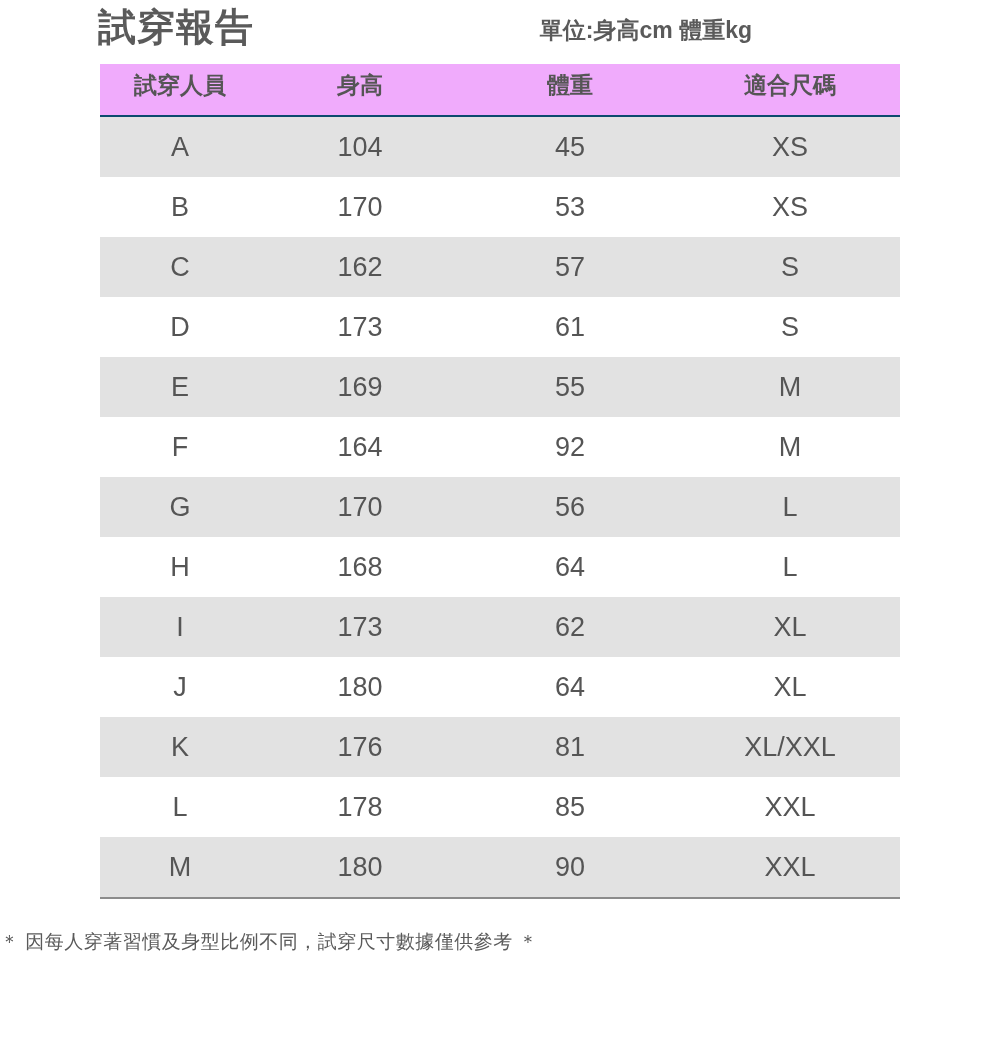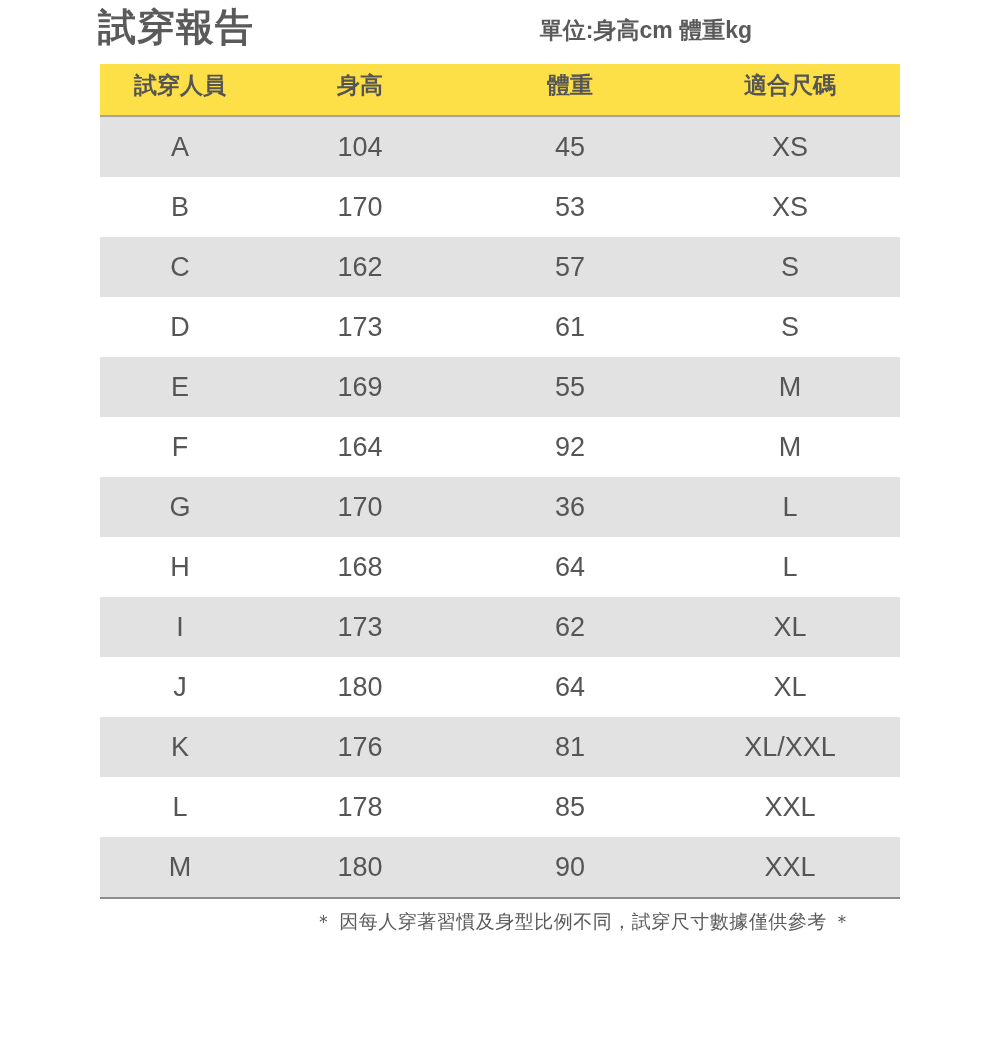--- a/index.html
+++ b/index.html
@@ -61,22 +61,22 @@
   table.size-table col.c2 { width: 200px; }
   table.size-table col.c3 { width: 220px; }
   table.size-table col.c4 { width: 220px; }
 
   table.size-table thead th {
     font-size: 23px;
     font-weight: bold;
     color: #555555;
     padding: 6px 0 14px 0;
     text-align: center;
-    border-bottom: 2px solid #a3a3a3;
-    background: #fde047;
+    border-bottom: 2px solid #0c4a6e;
+    background: #f0abfc;
   }
   table.size-table tbody td {
     height: 58px;
     text-align: center;
     font-size: 27px;
     color: #555555;
     font-weight: normal;
     vertical-align: middle;
   }
   table.size-table tbody tr.shaded td {
@@ -87,22 +87,22 @@
   }
   td.person {
     font-size: 26px;
   }
   td.size {
     font-size: 26px;
   }
 
   
   .footnote {
-    margin-top: 10px;
-    text-align: right;
+    margin-top: 30px;
+    text-align: left;
     font-size: 19px;
     color: #5a5a5a;
     letter-spacing: 0.5px;
   }
 </style>
 </head>
 <body>
 
 <div class="page">
 
@@ -160,21 +160,21 @@
         </tr>
         <tr>
           <td class="person">F</td>
           <td>164</td>
           <td>92</td>
           <td class="size">M</td>
         </tr>
         <tr class="shaded">
           <td class="person">G</td>
           <td>170</td>
-          <td>36</td>
+          <td>56</td>
           <td class="size">L</td>
         </tr>
         <tr>
           <td class="person">H</td>
           <td>168</td>
           <td>64</td>
           <td class="size">L</td>
         </tr>
         <tr class="shaded">
           <td class="person">I</td>

